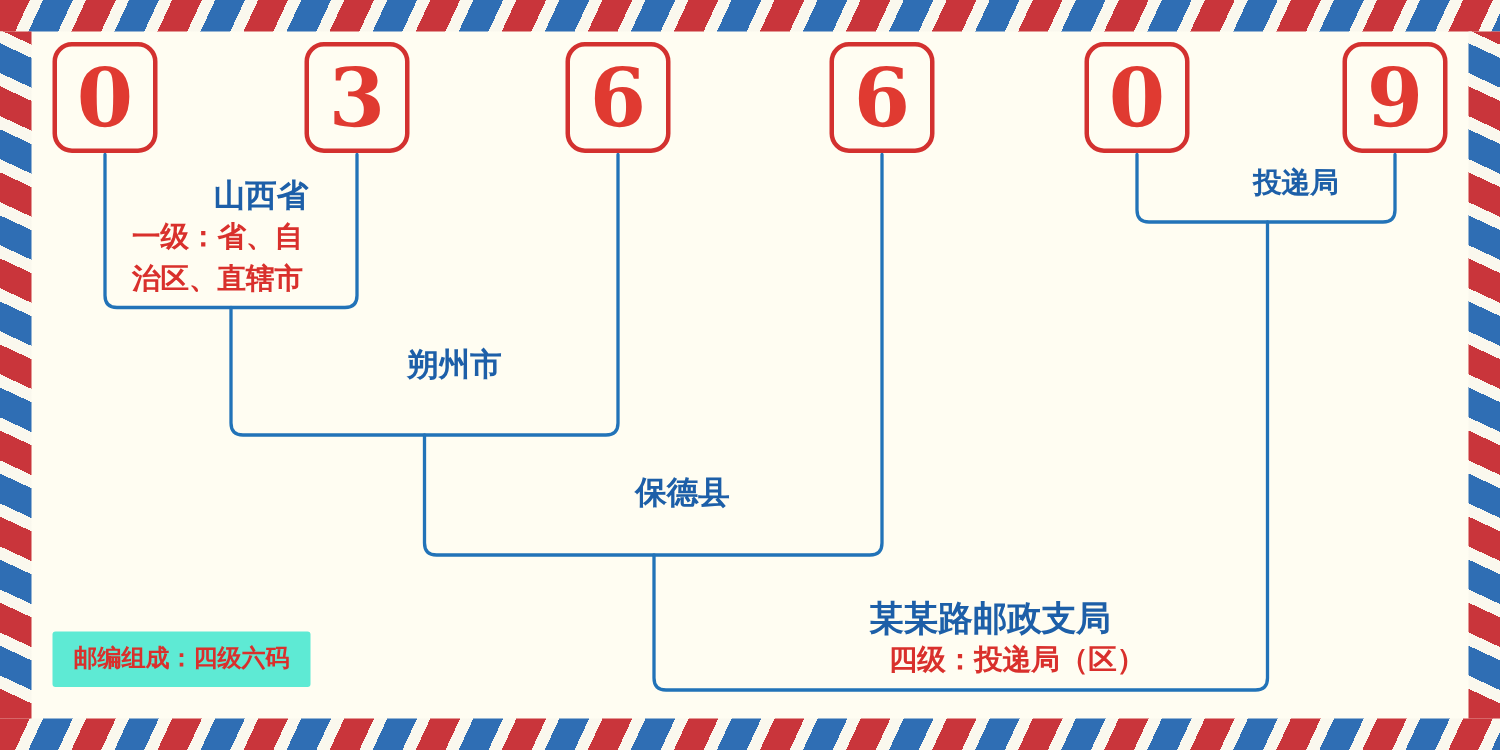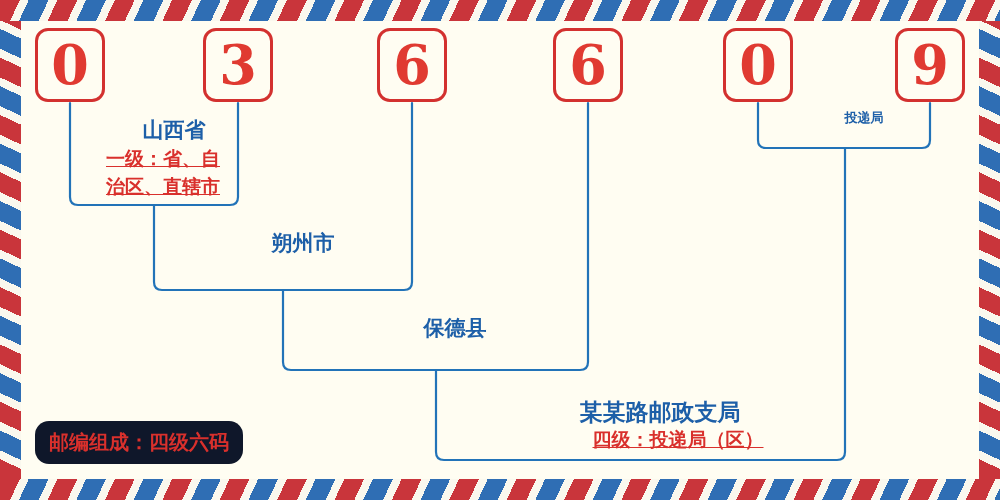--- a/index.html
+++ b/index.html
@@ -46,40 +46,40 @@
 
   
   .place {
     position:absolute; transform:translateX(-50%);
     color:#1d5fa8; font-weight:bold; font-size:21px;
     white-space:nowrap; z-index:3;margin-left:20px;
   }
   .desc {
     position:absolute; transform:translateX(-50%);
     color:#d9302c; font-weight:bold; font-size:19px;
-    text-align:right; white-space:nowrap; z-index:3;text-decoration:underline;
+    text-align:left; white-space:nowrap; z-index:3;
   }
   .desc.wrap { width:132px; white-space:normal; line-height:1.45; }
 
   .l1-name { left:154px; top:116px; }
   .l1-desc { left:154px; top:145px; }
   .l2-name { left:283px; top:229px; }
   .l2-desc { left:283px; top:257px; }
   .l3-name { left:435px; top:314px; }
   .l3-desc { left:435px; top:342px; }
   .l4-name { left:640px; top:397px; font-size:23px; }
   .l4-desc { left:640px; top:427px;margin-left:38px; }
-  .l5-name { left:844px; top:109px; font-size:13px;font-family:Liberation Serif, serif; }
+  .l5-name { left:844px; top:109px; font-size:19px;font-family:Liberation Serif, serif; }
 
   
   .footer-box {
     position:absolute; left:35px; top:421px; z-index:3;
-    background:#0f172a; color:#d9302c;
-    font-weight:bold; font-size:20px;
-    padding:8px 14px; border-radius:14px; white-space:nowrap;
+    background:#5eead4; color:#d9302c;
+    font-weight:bold; font-size:16px;
+    padding:8px 14px; border-radius:2px; white-space:nowrap;
   }
 </style>
 </head>
 <body>
 
 <div class="page">
 
   <div class="stripe stripe-top"></div>
   <div class="stripe stripe-bottom"></div>
   <div class="stripe stripe-left"></div>

